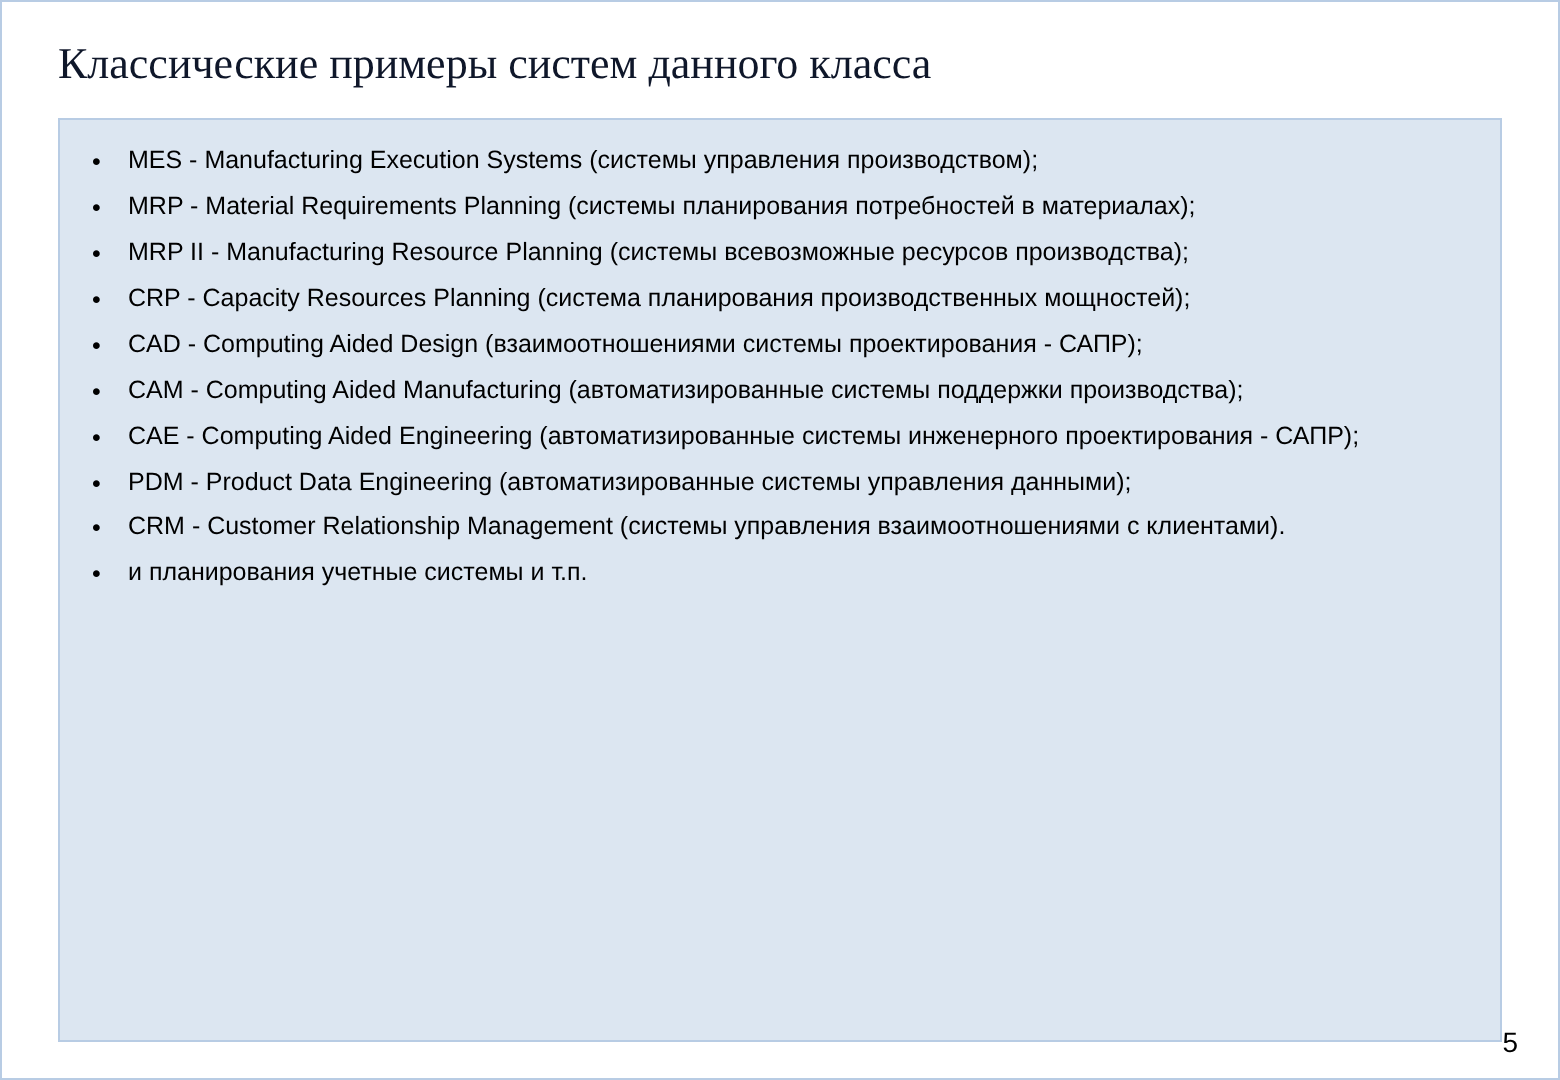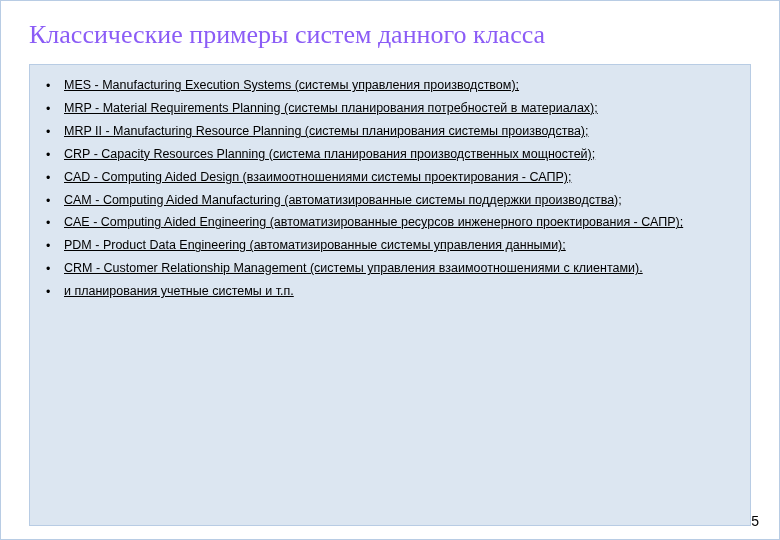--- a/index.html
+++ b/index.html
@@ -19,23 +19,23 @@
     .slide {
       width: 780px;
       height: 540px;
       background: #ffffff;
       border: 1px solid #b8cce4;
       position: relative;
       padding: 18px 28px 18px 28px;
     }
 
     .title {
-      font-size: 26px;
+      font-size: 22px;
       font-weight: normal;
-      color: #8b5cf6;
+      color: #0f172a;
       font-family: Georgia, 'Times New Roman', serif;
       margin-bottom: 14px;
       line-height: 1.2;
     }
 
     .content-area {
       background: #dce6f1;
       border: 1px solid #b8cce4;
       padding: 12px 16px 12px 16px;
       height: 462px;
@@ -58,21 +58,20 @@
     }
 
     ul li .bullet {
       min-width: 14px;
       margin-right: 4px;
       margin-top: 1px;
     }
 
     ul li .text {
       flex: 1;
-      text-decoration: underline;
     }
 
     .page-number {
       position: absolute;
       bottom: 10px;
       right: 20px;
       font-size: 14px;
       color: #000;
       font-family: Arial, sans-serif;
     }
@@ -88,37 +87,37 @@
     <li>
           <span class="bullet">•</span>
           <span class="text">MES - Manufacturing Execution Systems (системы управления производством);</span>
         </li>
         <li>
           <span class="bullet">•</span>
           <span class="text">MRP - Material Requirements Planning (системы планирования потребностей в материалах);</span>
         </li>
         <li>
           <span class="bullet">•</span>
-          <span class="text">MRP II - Manufacturing Resource Planning (системы планирования системы производства);</span>
+          <span class="text">MRP II - Manufacturing Resource Planning (системы всевозможные ресурсов производства);</span>
         </li>
         <li>
           <span class="bullet">•</span>
           <span class="text">CRP - Capacity Resources Planning (система планирования производственных мощностей);</span>
         </li>
         <li>
           <span class="bullet">•</span>
           <span class="text">CAD - Computing Aided Design (взаимоотношениями системы проектирования - САПР);</span>
         </li>
         <li>
           <span class="bullet">•</span>
           <span class="text">CAM - Computing Aided Manufacturing (автоматизированные системы поддержки производства);</span>
         </li>
         <li>
           <span class="bullet">•</span>
-          <span class="text">CAE - Computing Aided Engineering (автоматизированные ресурсов инженерного проектирования - САПР);</span>
+          <span class="text">CAE - Computing Aided Engineering (автоматизированные системы инженерного проектирования - САПР);</span>
         </li>
         <li>
           <span class="bullet">•</span>
           <span class="text">PDM - Product Data Engineering (автоматизированные системы управления данными);</span>
         </li>
         <li>
           <span class="bullet">•</span>
           <span class="text">CRM - Customer Relationship Management (системы управления взаимоотношениями с клиентами).</span>
         </li>
         <li>

